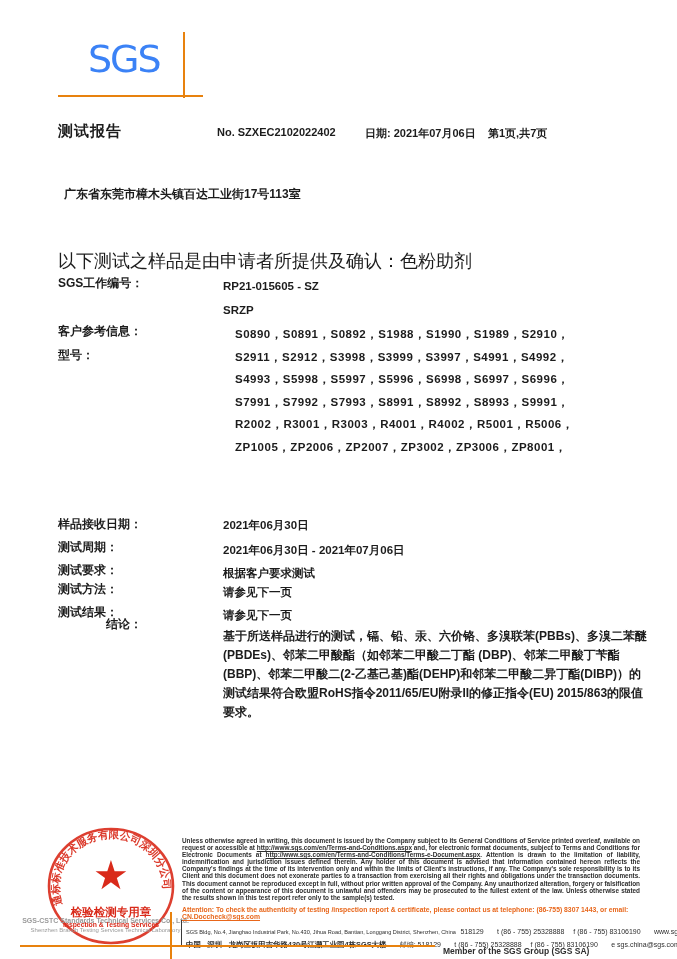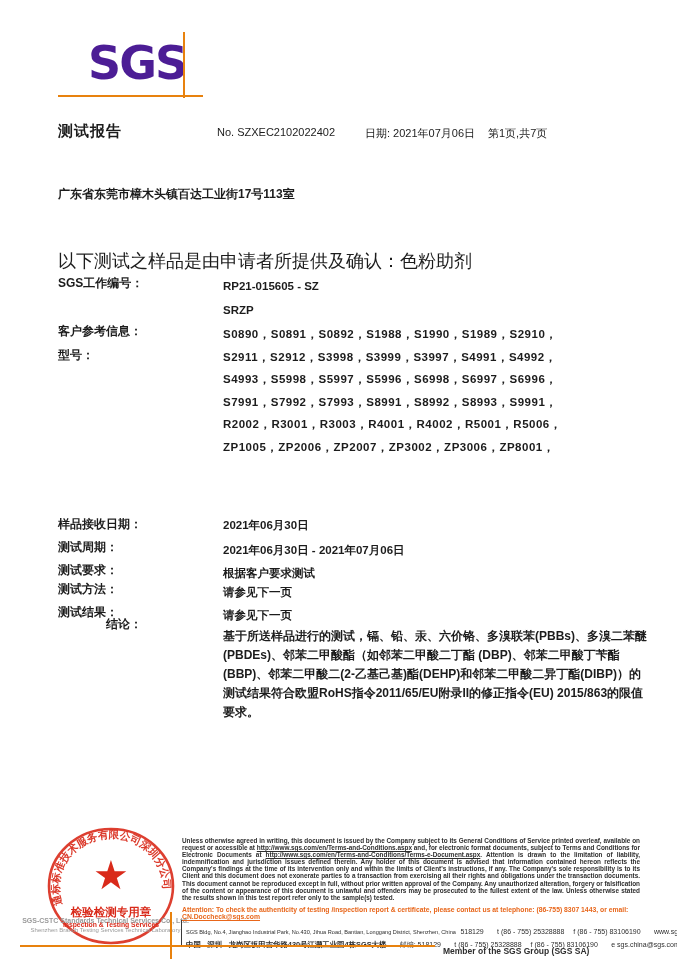--- a/index.html
+++ b/index.html
@@ -3,32 +3,32 @@
 <meta charset="utf-8">
 <style>
   html,body{margin:0;padding:0;background:#e9e9e9;}
   .page{
     position:relative; width:677px; height:959px; background:#ffffff;
     font-family:"Liberation Sans", sans-serif; color:#1c1c1c; overflow:hidden;
     margin:0 auto;
   }
   .abs{position:absolute;}
   
-  .logo-text{font-family:"DejaVu Sans", sans-serif; font-weight:bold; color:#4c1d95;
-    font-size:46px; letter-spacing:-2px; line-height:1;}
+  .logo-text{font-family:"DejaVu Sans", sans-serif; font-weight:normal; color:#3b82f6;
+    font-size:38px; letter-spacing:-2px; line-height:1;}
   .crop-h{background:#e8820e; height:2px;}
   .crop-v{background:#e8820e; width:2px;}
   .doc-title{font-size:15px; font-weight:bold; letter-spacing:1px;}
-  .hdr-meta{font-size:11px; font-weight:400;}
+  .hdr-meta{font-size:11px; font-weight:700;}
   .company-line{font-size:12px; font-weight:600;}
   
   .intro{font-size:18px; font-weight:400;}
   .lbl{position:absolute; left:58px; font-size:12px; font-weight:600; white-space:nowrap;}
   .val{position:absolute; left:223px; width:430px; font-size:11.5px; font-weight:600; line-height:22.5px;}
-  .codes div{white-space:nowrap; letter-spacing:0.5px;}
+  .codes div{white-space:nowrap; letter-spacing:0.5px;margin-left:12px;}
   .conclusion{line-height:19px; font-size:12px;}
   
   .legal{font-size:6.4px; line-height:7.1px; text-align:justify; color:#2e2e2e; font-weight:600;}
   .legal .link{text-decoration:underline;}
   .attention{font-size:6.8px; line-height:7.4px; color:#e8661a; font-weight:bold;}
   .attention .mail{text-decoration:underline;}
   .addr-box{border-left:1px solid #3a3a3a; padding-left:4px;}
   .addr-row{white-space:nowrap; color:#2e2e2e;}
   .addr-row .tiny{font-size:5.6px;}
   .addr-row .num{font-size:7px;}
@@ -46,21 +46,21 @@
 
   <div class="abs logo-text" style="left:88px; top:40px;">SGS</div>
   <div class="abs crop-h" style="left:58px; top:95px; width:145px;"></div>
   <div class="abs crop-v" style="left:183px; top:32px; height:66px;"></div>
 
   <div class="abs doc-title" style="left:58px; top:122px;">测试报告</div>
   <div class="abs hdr-meta" style="left:217px; top:126px;">No. SZXEC2102022402</div>
   <div class="abs hdr-meta" style="left:365px; top:126px;">日期: 2021年07月06日</div>
   <div class="abs hdr-meta" style="left:488px; top:126px;">第1页,共7页</div>
 
-  <div class="abs company-line" style="left:58px; top:186px;">广东省东莞市樟木头镇百达工业街17号113室</div>
+  <div class="abs company-line" style="left:64px; top:186px;">广东省东莞市樟木头镇百达工业街17号113室</div>
 
   <div class="abs intro" style="left:58px; top:249px;">以下测试之样品是由申请者所提供及确认：色粉助剂</div>
 
   <div>
     <span class="lbl" style="top:275px;">SGS工作编号：</span>
     <span class="val" style="top:275px;">RP21-015605 - SZ</span>
   </div>
 
   <div>
     <span class="lbl" style="top:299px;margin-top:48px;">型号：</span>

